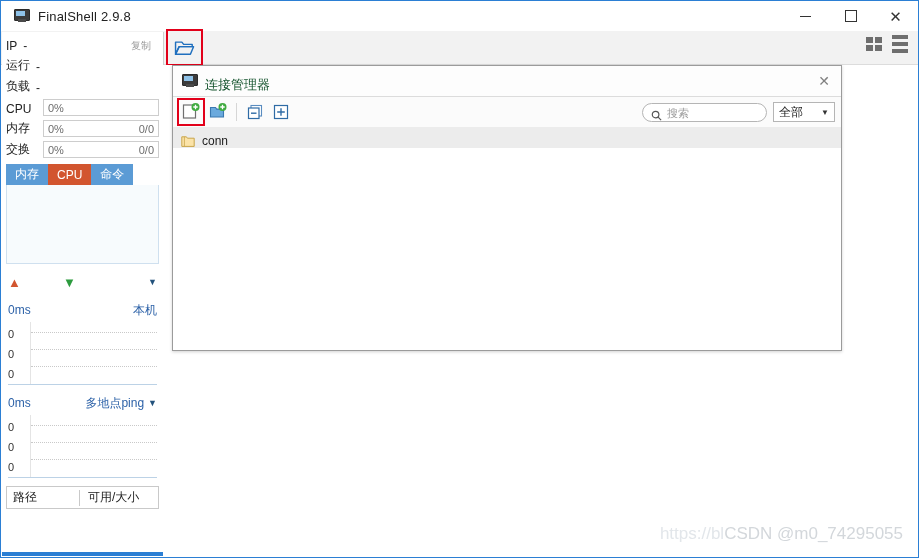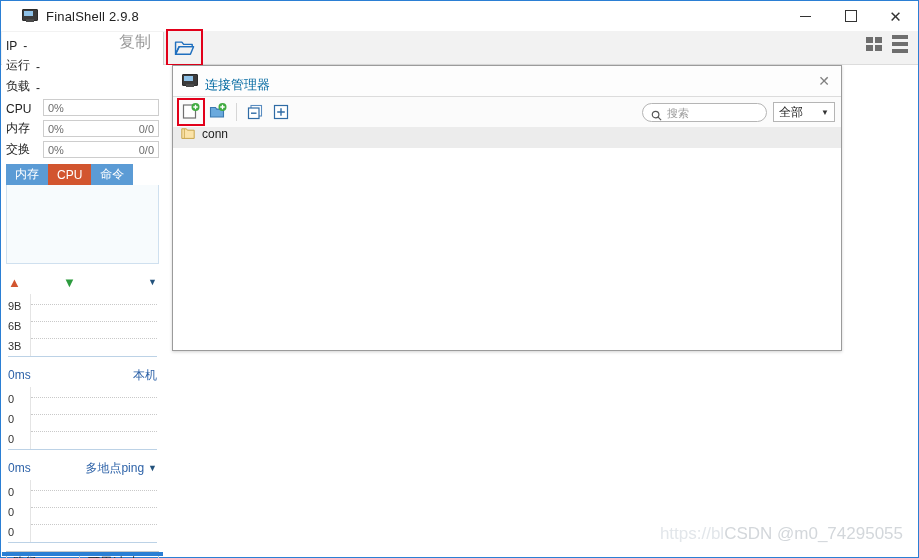--- a/index.html
+++ b/index.html
@@ -11,21 +11,21 @@
   }
   
   #app{
     position:absolute;inset:0;
     border:1px solid #2b7fd4;
     box-sizing:border-box;
     background:#ffffff;
   }
   
   .titlebar{
-    position:absolute;top:0;left:12px;right:0;height:30px;
+    position:absolute;top:0;left:4px;right:0;height:30px;
     background:#ffffff;
     display:flex;align-items:center;
   }
   .title-icon{
     margin-left:9px;margin-right:8px;width:16px;height:14px;position:relative;
   }
   .title-icon .screen{
     position:absolute;left:0;top:0;width:14px;height:10px;
     background:#3b3b3b;border:1px solid #2b2b2b;border-radius:1px;
   }
@@ -68,21 +68,21 @@
 
   
   .sidebar{
     position:absolute;left:1px;top:31px;width:161px;bottom:1px;
     background:#ffffff;border-right:1px solid #cfcfcf;
     font-size:12px;
   }
   .side-row{display:flex;align-items:flex-end;height:21px;padding:0 4px;}
   .side-label{color:#222;white-space:nowrap;}
   .side-label.sm{width:34px;}
-  .copy-link{margin-left:auto;color:#9a9a9a;font-size:16px;padding-right:8px;}
+  .copy-link{margin-left:auto;color:#9a9a9a;font-size:10px;padding-right:8px;}
   .meter{
     flex:1;height:17px;border:1px solid #cdcdcd;background:#fff;
     display:flex;align-items:center;justify-content:space-between;
     padding:0 4px;color:#6d6d6d;font-size:11px;box-sizing:border-box;
     margin-left:3px;
   }
   .tabs{
     display:flex;margin:6px 4px 0 4px;height:21px;
   }
   .tab{
@@ -139,21 +139,21 @@
     box-sizing:border-box;
   }
   .dlg-title{
     height:30px;display:flex;align-items:center;border-bottom:1px solid #dcdcdc;
     background:#fdfdfd;
   }
   .dlg-title .ic{margin-left:9px;margin-right:7px;width:16px;height:14px;position:relative;}
   .dlg-title .ic .screen{position:absolute;left:0;top:0;width:14px;height:10px;background:#3b3b3b;border:1px solid #2b2b2b;border-radius:1px;}
   .dlg-title .ic .screen:after{content:"";position:absolute;left:1px;top:1px;width:9px;height:5px;background:#8fc2e8;}
   .dlg-title .ic .stand{position:absolute;left:4px;top:10px;width:8px;height:3px;background:#4a4a4a;}
-  .dlg-title-text{font-size:13px;color:#0369a1;margin-top:8px;}
+  .dlg-title-text{font-size:13px;color:#14532d;margin-top:8px;}
   .dlg-close{
     margin-left:auto;width:34px;height:28px;display:flex;align-items:center;justify-content:center;
     color:#808080;font-size:14px;
   }
   .dlg-toolbar{
     height:30px;display:flex;align-items:center;border-bottom:1px solid #e3e3e3;
     background:#fbfbfb;padding-left:4px;
   }
   .tb-btn{width:26px;height:24px;display:flex;align-items:center;justify-content:center;position:relative;}
   .tb-btn.hl{border:2px solid #e2001a;box-sizing:border-box;width:28px;height:28px;}
@@ -164,21 +164,21 @@
     display:flex;align-items:flex-end;padding:0 8px;gap:5px;box-sizing:border-box;
   }
   .search-box .ph{color:#9a9a9a;font-size:11px;}
   .filter-sel{
     width:62px;height:20px;border:1px solid #b5b5b5;background:#fff;
     display:flex;align-items:center;padding:0 5px;box-sizing:border-box;font-size:12px;color:#222;
   }
   .filter-sel .cv{margin-left:auto;font-size:8px;color:#333;}
   .dlg-body{position:absolute;left:0;right:0;top:61px;bottom:24px;background:#fff;overflow:hidden;}
   .tree-row{
-    height:21px;display:flex;align-items:flex-start;padding-left:8px;background:#ececec;
+    height:21px;display:flex;align-items:flex-end;padding-left:8px;background:#ececec;
   }
   .tree-row .fi{margin-right:7px;}
   .tree-row .lbl{font-size:12px;color:#222;}
   .dlg-footer{
     position:absolute;left:0;right:0;bottom:0;height:24px;background:#fff;
     border-top:1px solid #e8e8e8;display:flex;align-items:center;
   }
   .dlg-upgrade{
     margin-left:7px;background:#f6ead5;color:#333;font-size:12px;
     padding:3px 12px;
@@ -288,32 +288,20 @@
       <div class="tab">命令</div>
     </div>
     <div class="tabpanel"></div>
 
     <div class="graph-head">
       <span class="arrow-up">▲</span>
       <span class="arrow-down">▼</span>
       <span class="right">
         <span class="chev">▼</span>
       </span>
-    </div>
-    <div class="graph">
-      <div class="yaxis">
-        <span>9B</span>
-        <span>6B</span>
-        <span>3B</span>
-      </div>
-      <div class="plot">
-        <div class="gl" style="top:10px"></div>
-          <div class="gl" style="top:27px"></div>
-          <div class="gl" style="top:44px"></div>
-      </div>
     </div>
 
     <div class="graph-head">
       <span>0ms</span>
       <span class="right">本机</span>
     </div>
     <div class="graph">
       <div class="yaxis">
         <span>0</span>
         <span>0</span>

